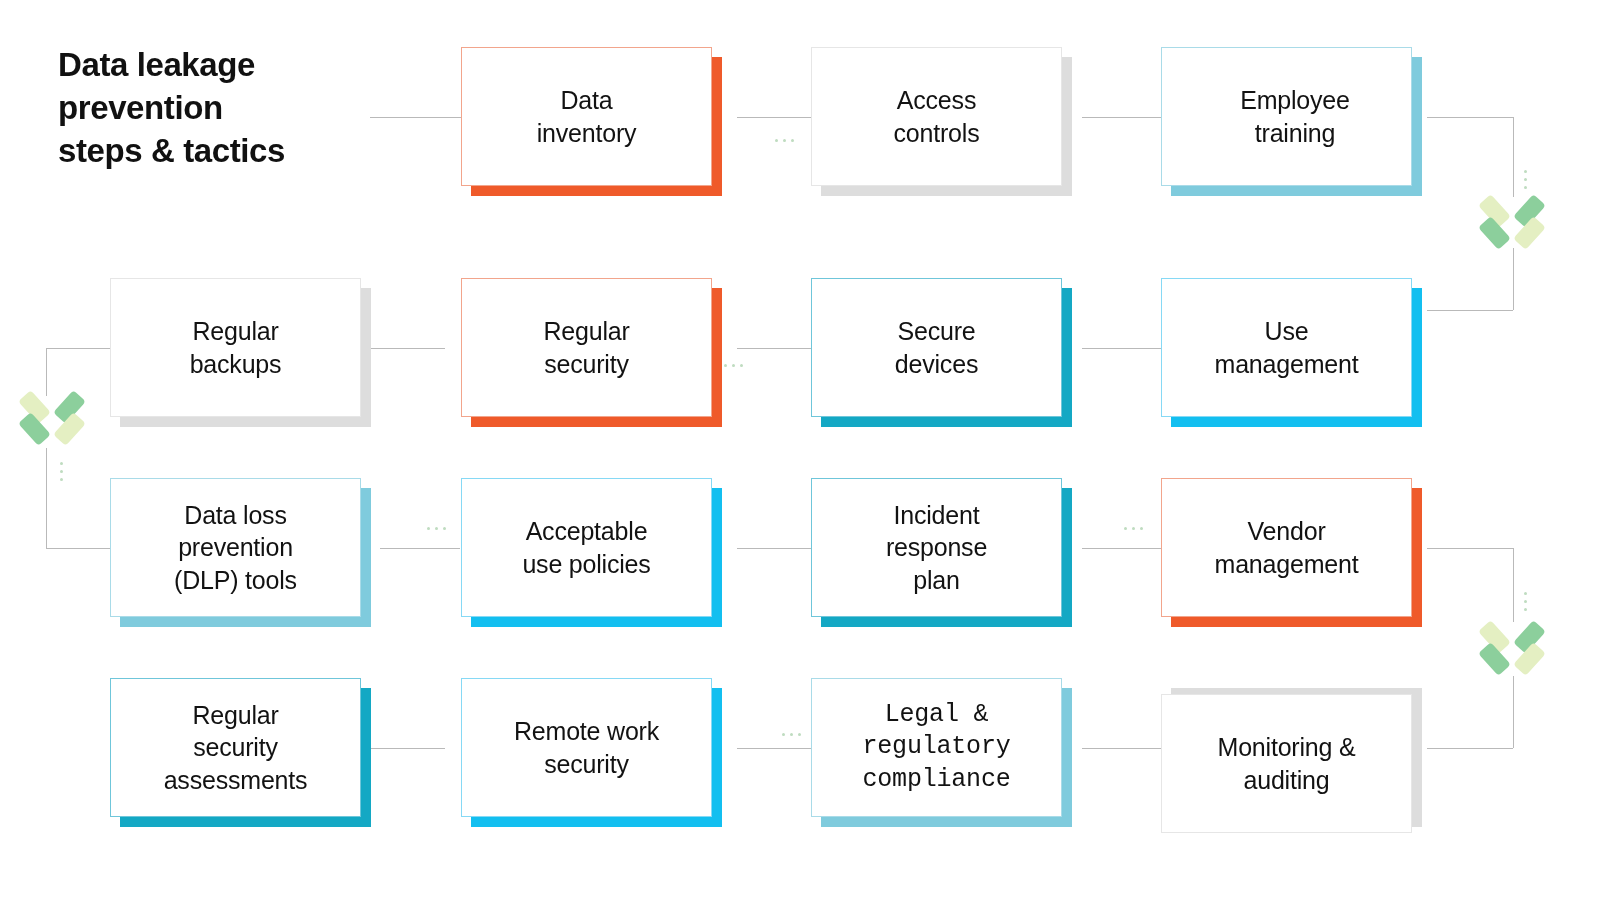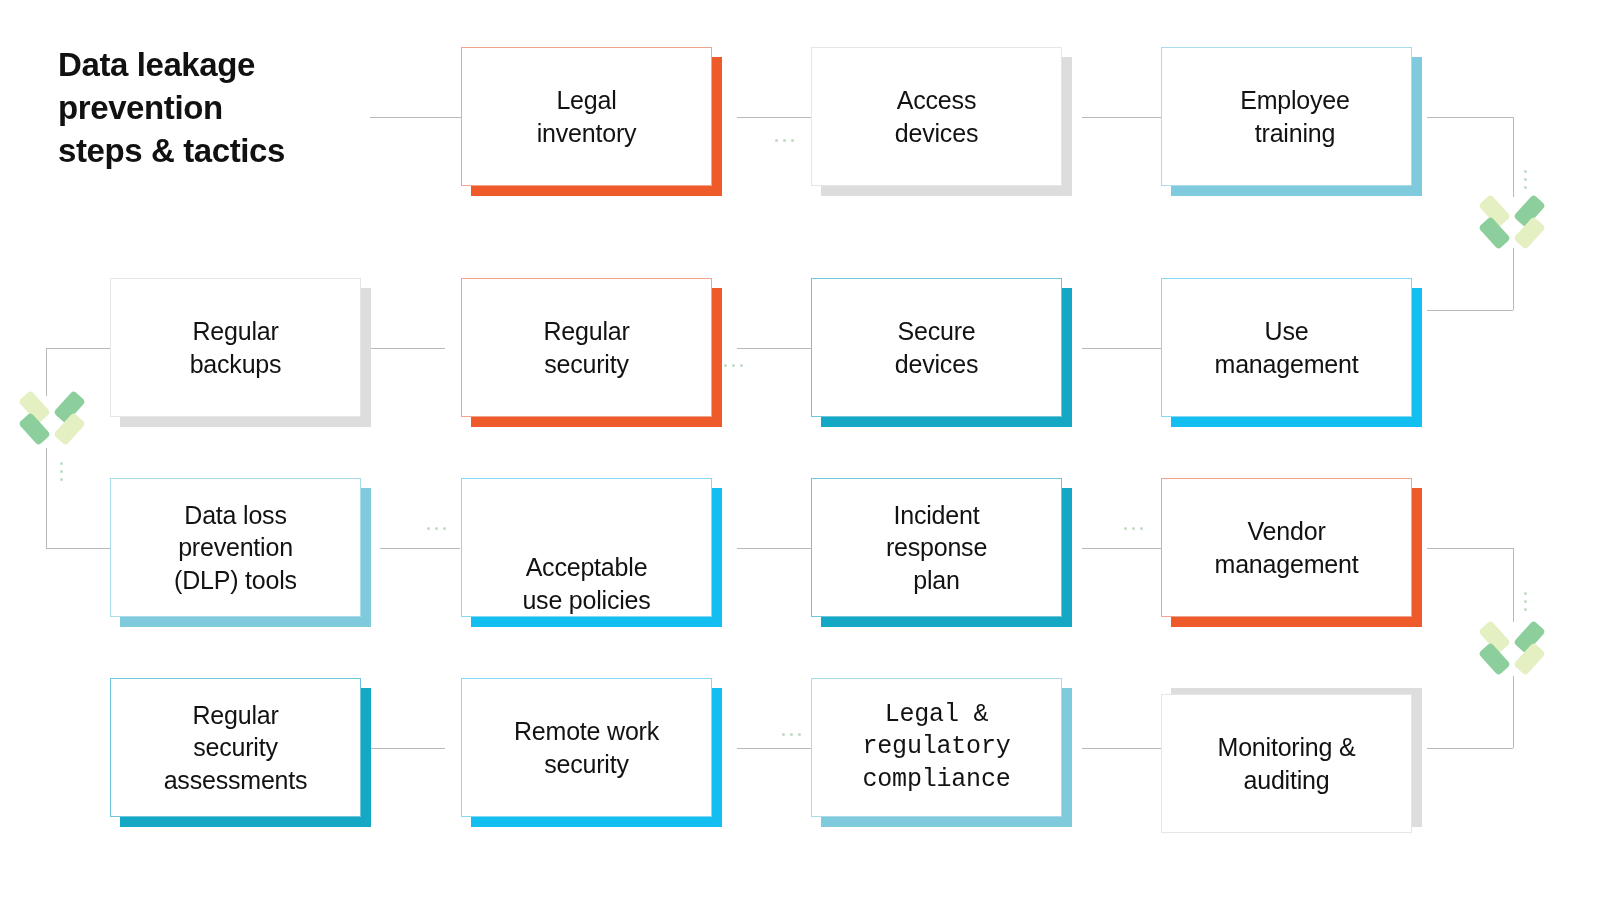--- a/index.html
+++ b/index.html
@@ -221,29 +221,29 @@
       <i style="background: rgb(191, 220, 192);"></i>
       <i style="background: rgb(191, 220, 192);"></i>
       <i style="background: rgb(191, 220, 192);"></i>
     </div>
   <div class="hline" style="left: 365px; top: 748px; width: 80px; background: rgb(185, 185, 185);"></div>
 
   <div id="nodes-layer">
       <div class="node" style="left: 461px; top: 47px; width: 251px; height: 139px;">
         <div class="shadow" style="background: rgb(239, 90, 42);"></div>
         <div class="card" style="border-color: rgb(242, 165, 140);">
-          <div class="label">Legal
+          <div class="label">Data
 inventory</div>
         </div>
       </div>
       <div class="node" style="left: 811px; top: 47px; width: 251px; height: 139px;">
         <div class="shadow" style="background: rgb(221, 221, 221);"></div>
         <div class="card" style="border-color: rgb(230, 230, 230);">
           <div class="label">Access
-devices</div>
+controls</div>
         </div>
       </div>
       <div class="node" style="left: 1161px; top: 47px; width: 251px; height: 139px;">
         <div class="shadow" style="background: rgb(127, 203, 221);"></div>
         <div class="card" style="border-color: rgb(169, 219, 232); padding-left: 17px;">
           <div class="label">Employee
 training</div>
         </div>
       </div>
       <div class="node" style="left: 110px; top: 278px; width: 251px; height: 139px;">
@@ -277,21 +277,21 @@
       <div class="node" style="left: 110px; top: 478px; width: 251px; height: 139px;">
         <div class="shadow" style="background: rgb(127, 203, 221);"></div>
         <div class="card" style="border-color: rgb(169, 219, 232);">
           <div class="label">Data loss
 prevention
 (DLP) tools</div>
         </div>
       </div>
       <div class="node" style="left: 461px; top: 478px; width: 251px; height: 139px;">
         <div class="shadow" style="background: rgb(19, 191, 240);"></div>
-        <div class="card" style="border-color: rgb(134, 217, 245); align-items: flex-end;">
+        <div class="card" style="border-color: rgb(134, 217, 245);">
           <div class="label">Acceptable
 use policies</div>
         </div>
       </div>
       <div class="node" style="left: 811px; top: 478px; width: 251px; height: 139px;">
         <div class="shadow" style="background: rgb(20, 168, 196);"></div>
         <div class="card" style="border-color: rgb(111, 198, 218);">
           <div class="label">Incident
 response
 plan</div>

